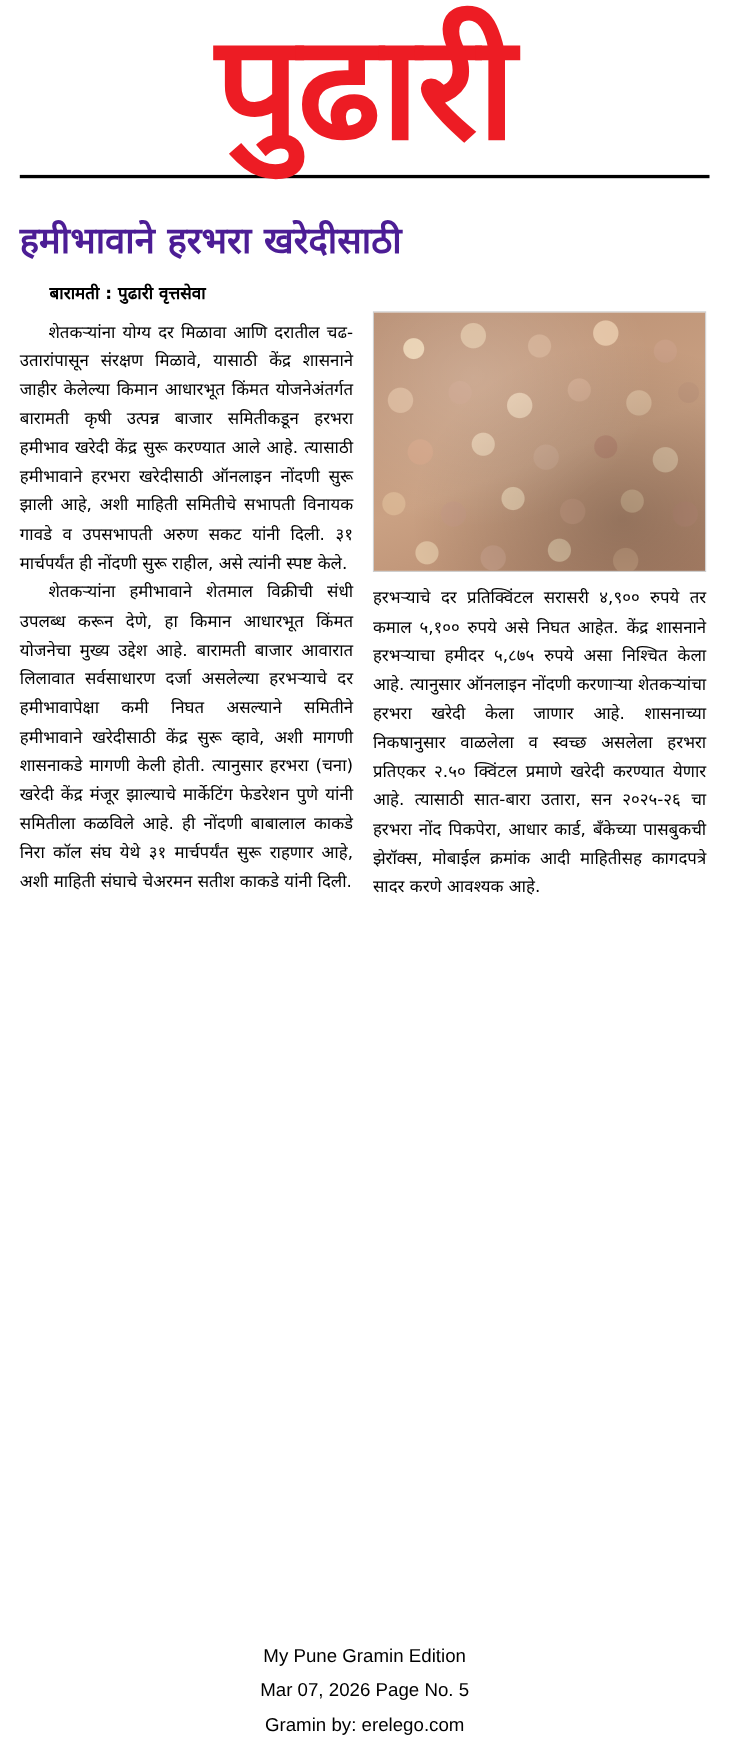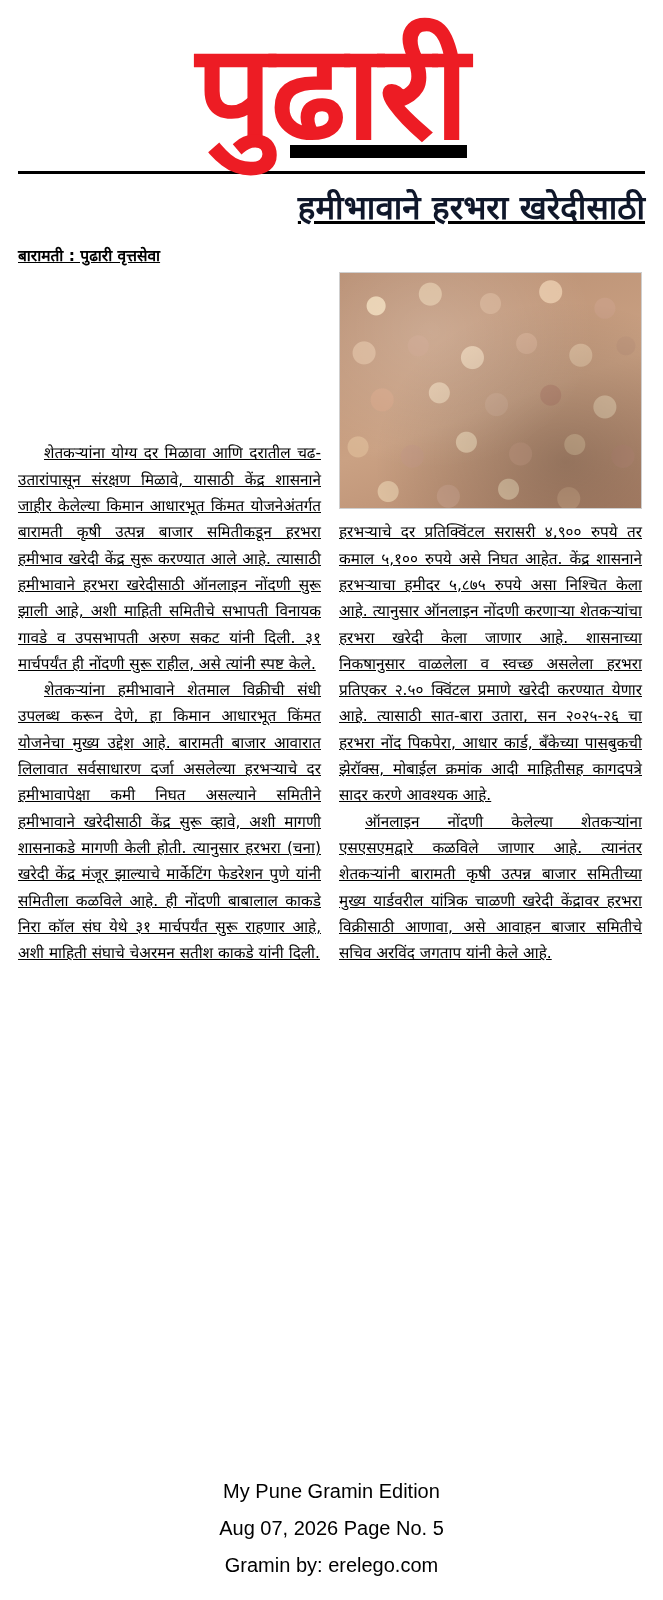--- a/index.html
+++ b/index.html
@@ -12,22 +12,21 @@
     height: 1600px;
     font-family: "Liberation Sans", sans-serif;
     color: #000;
     overflow: hidden;
   }
   .page {
     position: relative;
     width: 663px;
     height: 1600px;
     box-sizing: border-box;
-    padding: 12px 18px;
-    text-decoration: underline;
+    padding: 0 18px;
   }
 
   
   .masthead {
     padding-top: 18px;
     text-align: center;
   }
   .masthead-logo {
     font-family: "DejaVu Sans", sans-serif;
     font-weight: bold;
@@ -39,46 +38,47 @@
     transform: scaleX(1.02);
   }
   .masthead-rule {
     margin-top: 16px;
     border-top: 3px solid #000;
     height: 0;
   }
 
   
   .headline {
-    margin-top: 10px;
+    margin-top: 33px;
     font-family: "DejaVu Sans", sans-serif;
     font-weight: bold;
     font-size: 33px;
     line-height: 1.45;
-    text-align: right;
-    color: #0f172a;
+    text-align: left;
+    color: #4c1d95;
   }
   .headline .l1 { display: block; }
   .headline .l2 { display: block; }
 
   
   .byline {
     margin-top: 14px;
     font-family: "DejaVu Sans", sans-serif;
     font-weight: bold;
     font-size: 15.5px;
     line-height: 1.3;
+    margin-left: 27px;
   }
 
   
   .body-wrap {
     margin-top: 6px;
     display: flex;
     gap: 18px;
-    align-items: flex-end;
+    align-items: center;
   }
   .col {
     width: 303px;
     font-family: "DejaVu Sans", sans-serif;
     font-size: 15.3px;
     line-height: 1.72;
     text-align: justify;
     text-justify: inter-word;
   }
   .col p {
@@ -134,21 +134,21 @@
   }
 
   
   .footer {
     position: absolute;
     left: 0;
     right: 0;
     bottom: 16px;
     text-align: center;
     font-family: "Liberation Sans", sans-serif;
-    font-size: 20px;
+    font-size: 17px;
     line-height: 1.85;
     color: #000;
   }
   .footer div { white-space: nowrap; }
 </style>
 </head>
 <body>
 
 <div class="page">
 
@@ -168,24 +168,23 @@
     <div class="col">
       <p>शेतकऱ्यांना योग्य दर मिळावा आणि दरातील चढ-उतारांपासून संरक्षण मिळावे, यासाठी केंद्र शासनाने जाहीर केलेल्या किमान आधारभूत किंमत योजनेअंतर्गत बारामती कृषी उत्पन्न बाजार समितीकडून हरभरा हमीभाव खरेदी केंद्र सुरू करण्यात आले आहे. त्यासाठी हमीभावाने हरभरा खरेदीसाठी ऑनलाइन नोंदणी सुरू झाली आहे, अशी माहिती समितीचे सभापती विनायक गावडे व उपसभापती अरुण सकट यांनी दिली. ३१ मार्चपर्यंत ही नोंदणी सुरू राहील, असे त्यांनी स्पष्ट केले.</p>
       <p>शेतकऱ्यांना हमीभावाने शेतमाल विक्रीची संधी उपलब्ध करून देणे, हा किमान आधारभूत किंमत योजनेचा मुख्य उद्देश आहे. बारामती बाजार आवारात लिलावात सर्वसाधारण दर्जा असलेल्या हरभऱ्याचे दर हमीभावापेक्षा कमी निघत असल्याने समितीने हमीभावाने खरेदीसाठी केंद्र सुरू व्हावे, अशी मागणी शासनाकडे मागणी केली होती. त्यानुसार हरभरा (चना) खरेदी केंद्र मंजूर झाल्याचे मार्केटिंग फेडरेशन पुणे यांनी समितीला कळविले आहे. ही नोंदणी बाबालाल काकडे निरा कॉल संघ येथे ३१ मार्चपर्यंत सुरू राहणार आहे, अशी माहिती संघाचे चेअरमन सतीश काकडे यांनी दिली.</p>
     </div>
 
     <div class="col">
       <div class="photo">
         <div class="shade"></div>
       </div>
       <p class="noindent">हरभऱ्याचे दर प्रतिक्विंटल सरासरी ४,९०० रुपये तर कमाल ५,१०० रुपये असे निघत आहेत. केंद्र शासनाने हरभऱ्याचा हमीदर ५,८७५ रुपये असा निश्चित केला आहे. त्यानुसार ऑनलाइन नोंदणी करणाऱ्या शेतकऱ्यांचा हरभरा खरेदी केला जाणार आहे. शासनाच्या निकषानुसार वाळलेला व स्वच्छ असलेला हरभरा प्रतिएकर २.५० क्विंटल प्रमाणे खरेदी करण्यात येणार आहे. त्यासाठी सात-बारा उतारा, सन २०२५-२६ चा हरभरा नोंद पिकपेरा, आधार कार्ड, बँकेच्या पासबुकची झेरॉक्स, मोबाईल क्रमांक आदी माहितीसह कागदपत्रे सादर करणे आवश्यक आहे.</p>
-      <p>ऑनलाइन नोंदणी केलेल्या शेतकऱ्यांना एसएसएमद्वारे कळविले जाणार आहे. त्यानंतर शेतकऱ्यांनी बारामती कृषी उत्पन्न बाजार समितीच्या मुख्य यार्डवरील यांत्रिक चाळणी खरेदी केंद्रावर हरभरा विक्रीसाठी आणावा, असे आवाहन बाजार समितीचे सचिव अरविंद जगताप यांनी केले आहे.</p>
     </div>
 
   </div>
 
   <div class="footer">
     <div>My Pune Gramin Edition</div>
-    <div>Aug 07, 2026 Page No. 5</div>
+    <div>Mar 07, 2026 Page No. 5</div>
     <div>Gramin by: erelego.com</div>
   </div>
 
 </div>
 
 </body></html>

